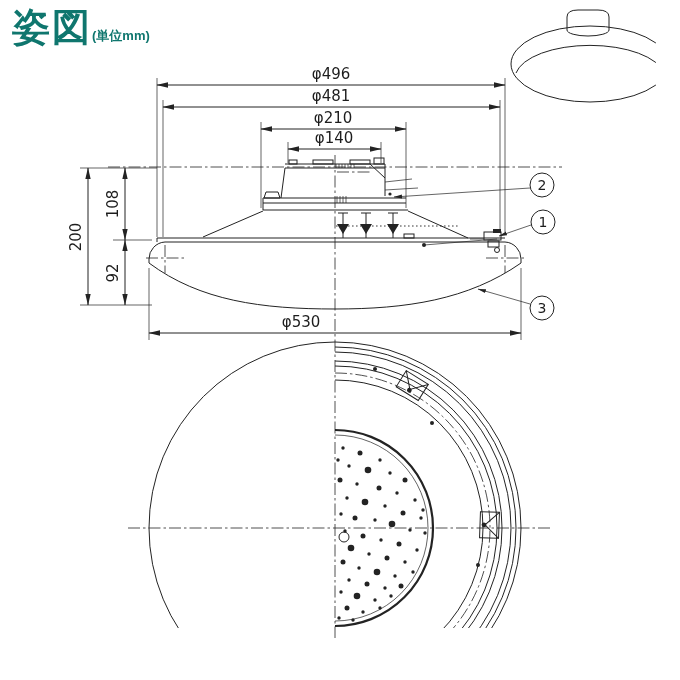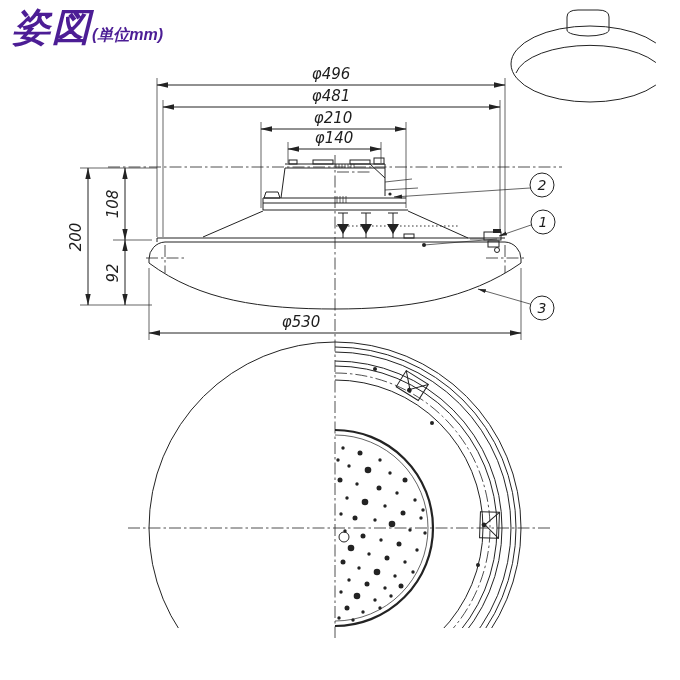--- a/index.html
+++ b/index.html
@@ -1,20 +1,20 @@
 <!DOCTYPE html>
 <html><head>
 <meta charset="utf-8">
 <style>
   html,body{margin:0;padding:0;background:#fff;}
   .page{position:relative;width:656px;height:680px;background:#fff;overflow:hidden;
-        font-family:"Liberation Sans","DejaVu Sans",sans-serif;color:#4c1d95;font-style:italic;}
+        font-family:"Liberation Sans","DejaVu Sans",sans-serif;color:#0f766e;}
   .title-row{position:absolute;left:12px;top:2px;display:flex;align-items:baseline;z-index:2;}
   .title-main{font-size:38px;font-weight:700;letter-spacing:2px;}
-  .title-unit{font-size:16px;font-weight:700;}
+  .title-unit{font-size:13px;font-weight:700;}
   .materials{position:absolute;left:74px;top:647px;font-size:17px;z-index:2;
              display:flex;gap:20px;white-space:nowrap;}
   svg.drawing{position:absolute;left:0;top:0;z-index:1;}
   svg text{font-family:"DejaVu Sans","Liberation Sans",sans-serif;fill:#1d1d1d;}
   .dim{font-size:15px;}
   .dimv{font-size:15px;}
   .callout-num{font-size:14px;}
   .ln{stroke:#232323;stroke-width:1;fill:none;}
   .thin{stroke:#232323;stroke-width:.7;fill:none;}
   .thick{stroke:#232323;stroke-width:2.2;fill:none;}

